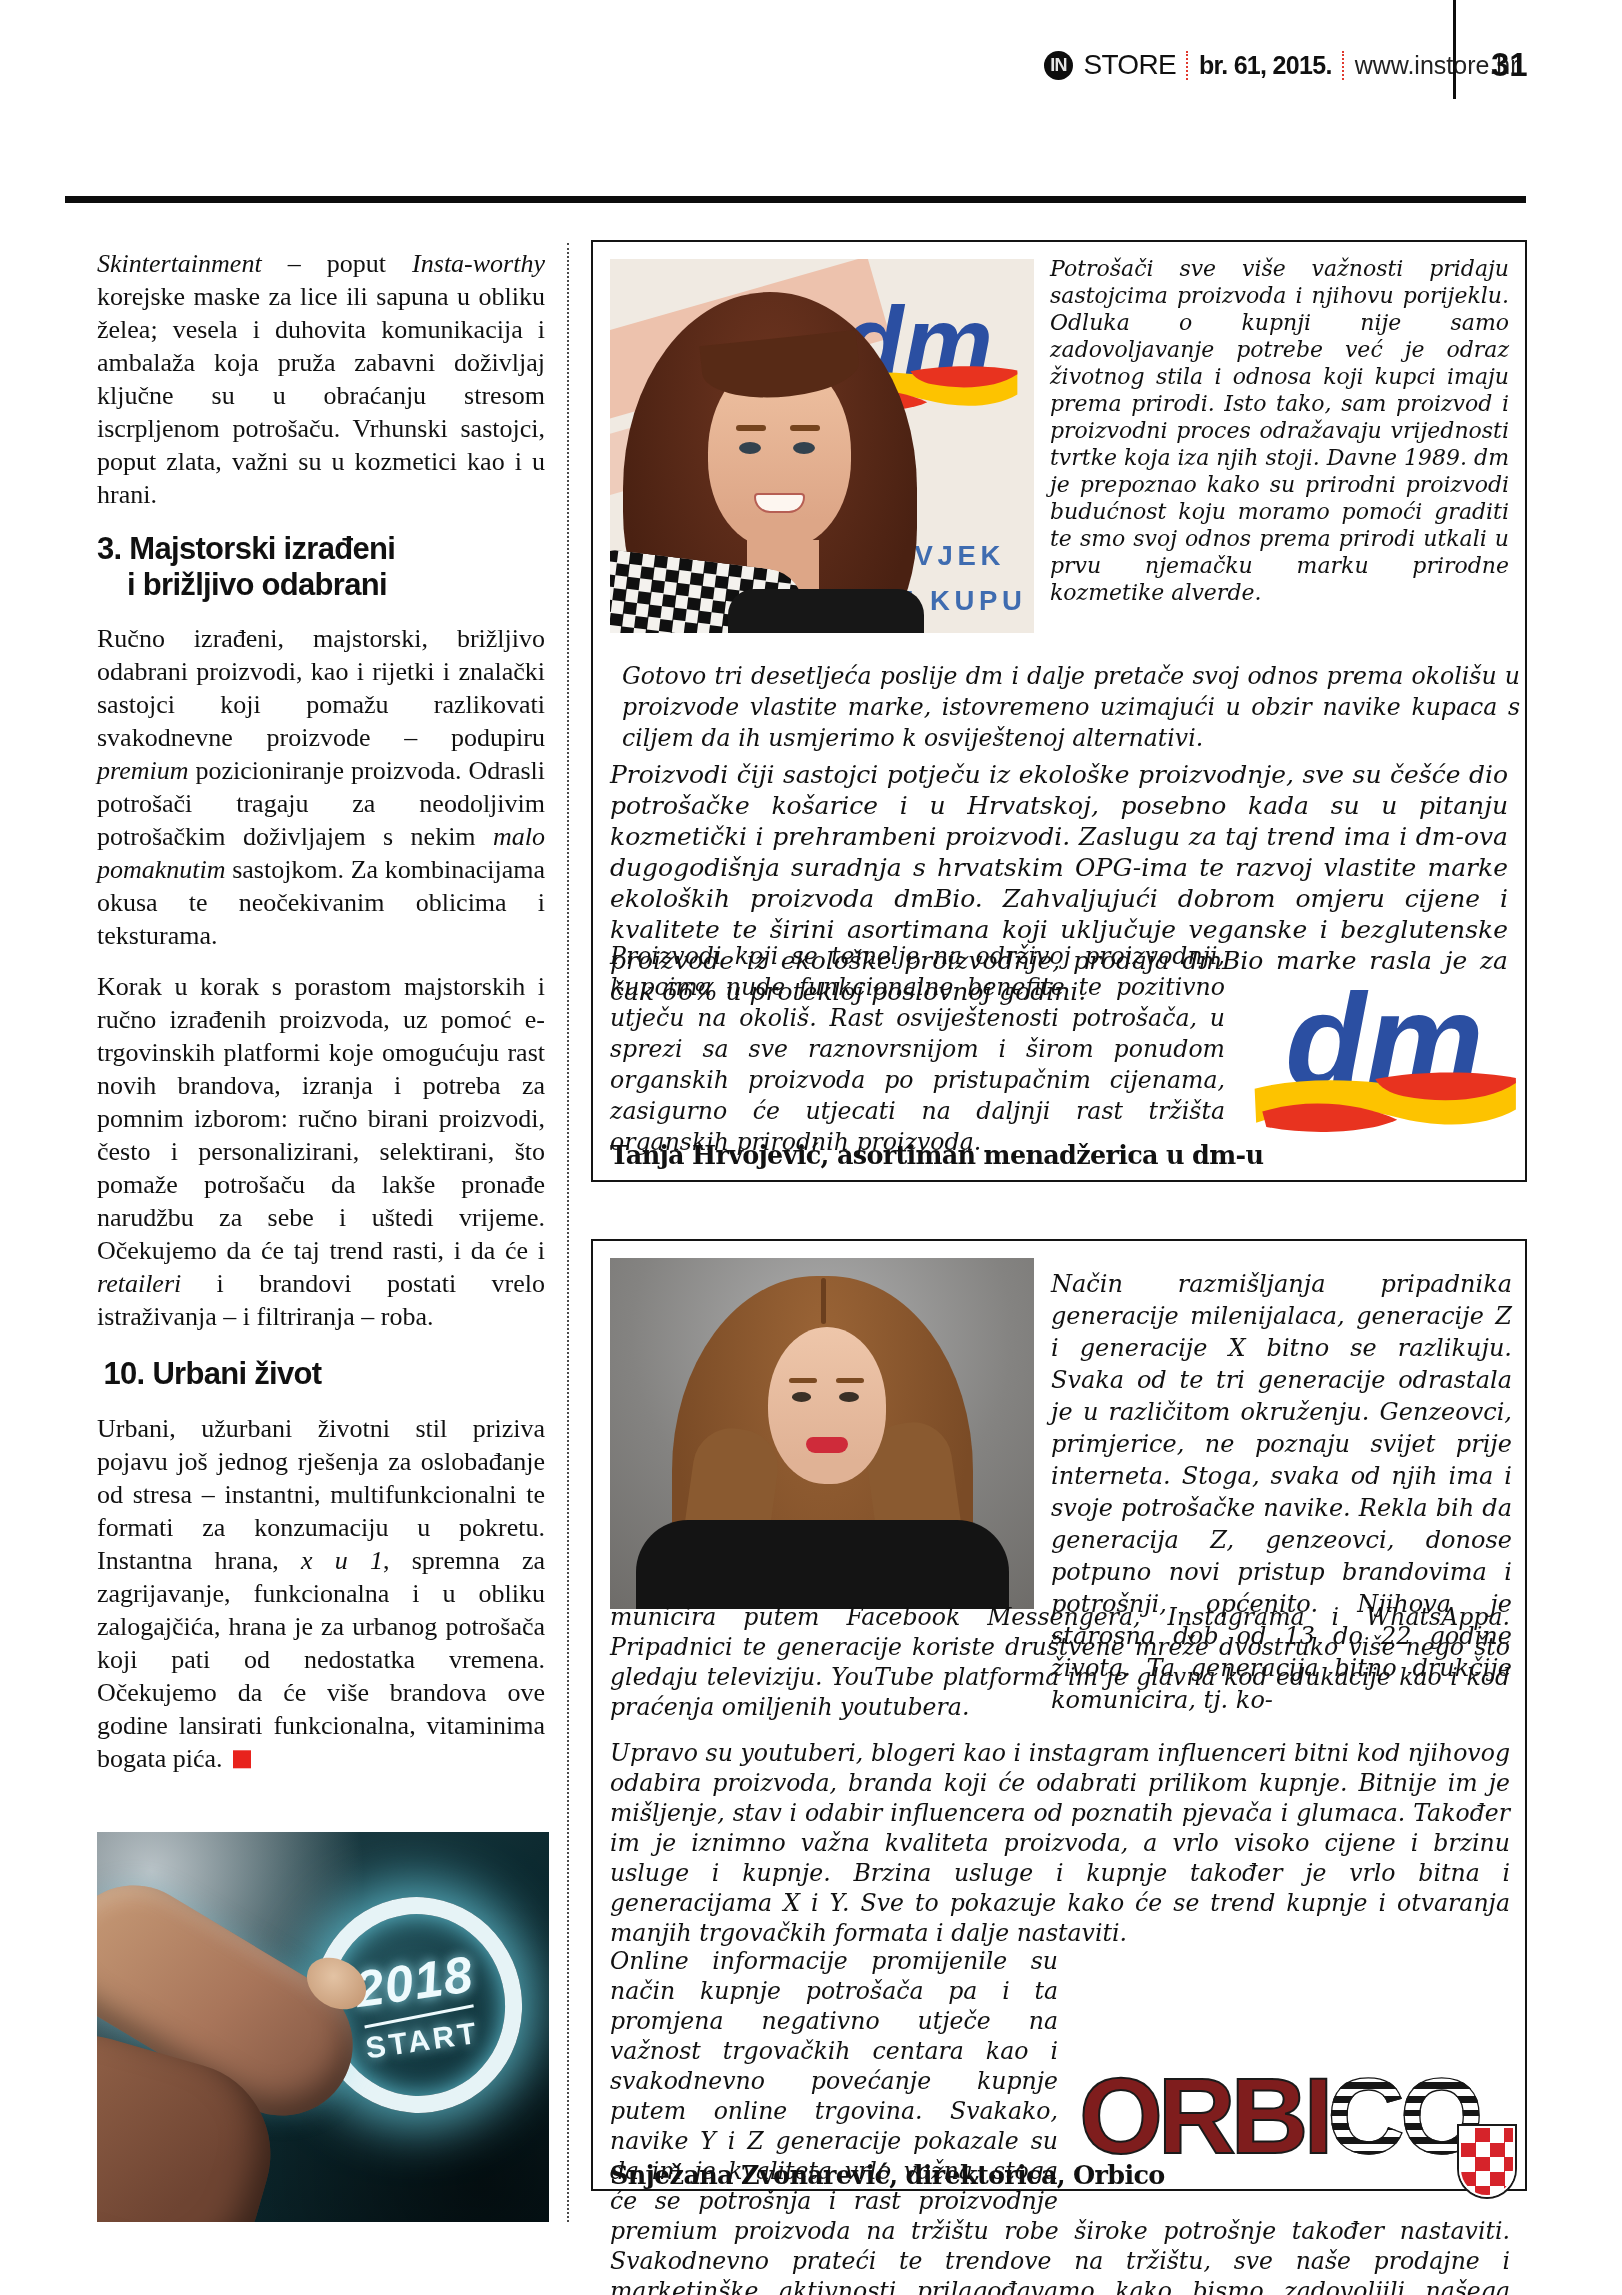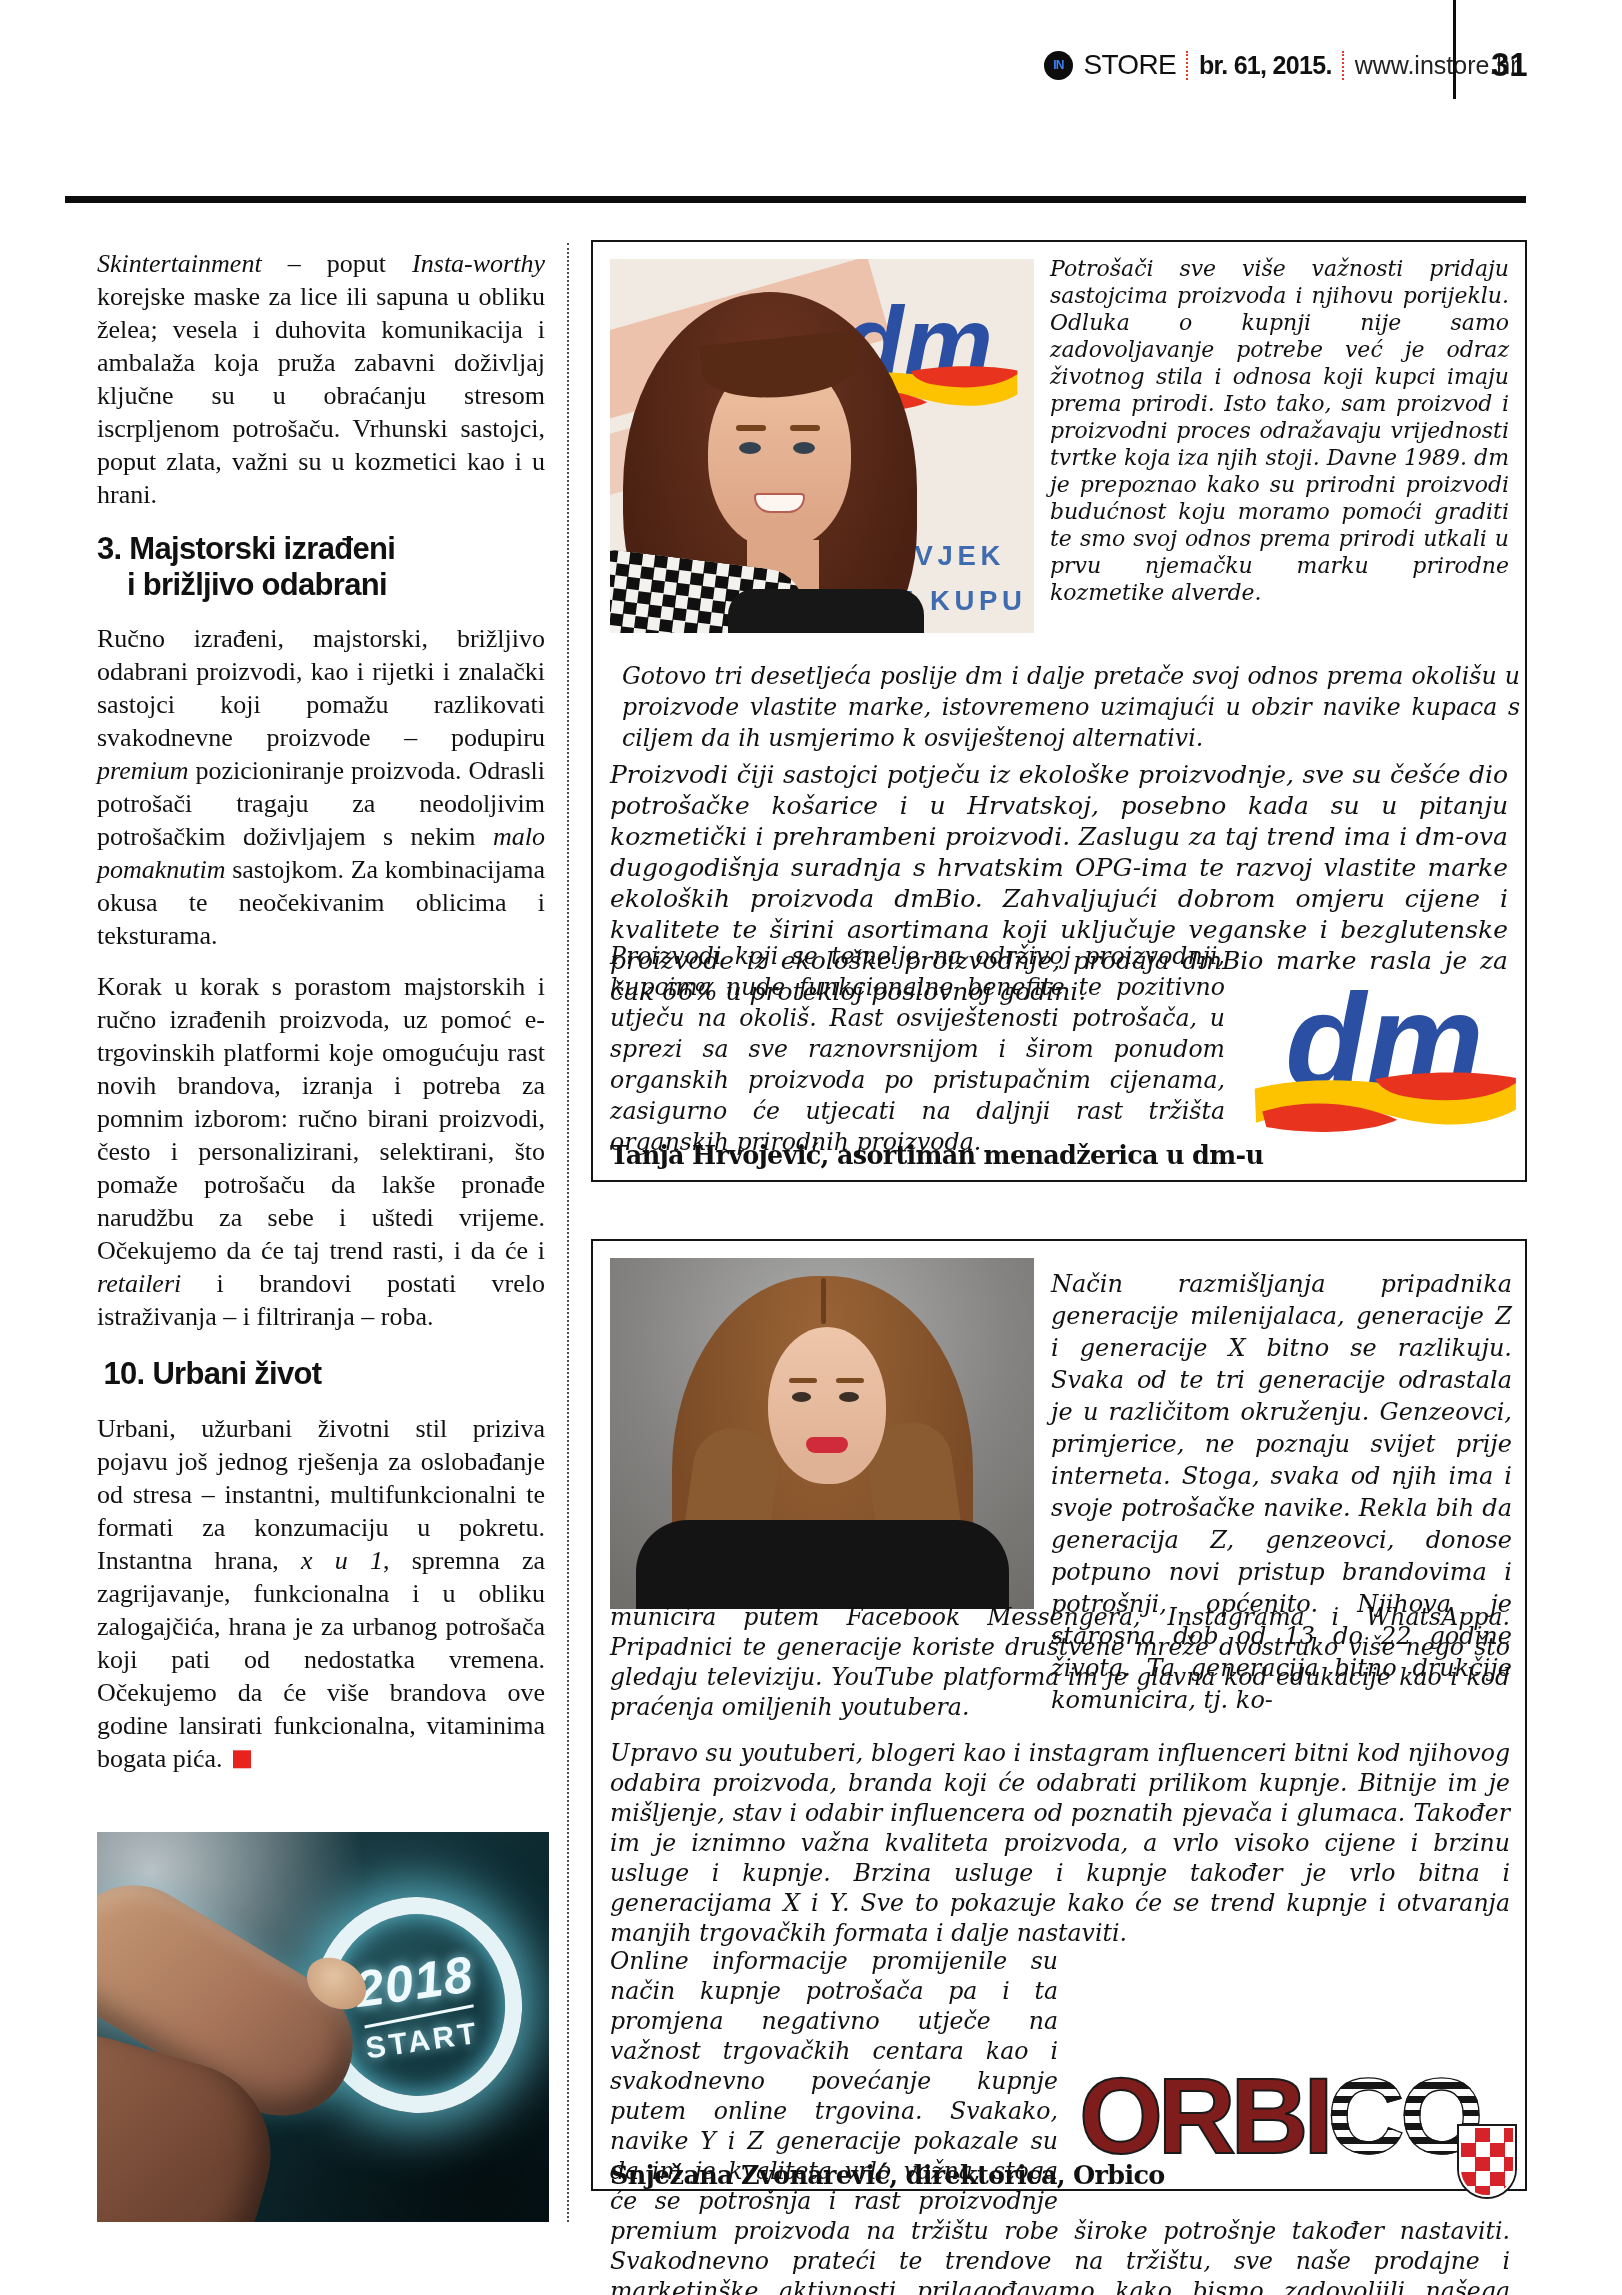--- a/index.html
+++ b/index.html
@@ -6,22 +6,22 @@
   html,body { background:#e8e8e8; }
   .page {
     position:relative; width:1623px; height:2295px; margin:0 auto;
     background:#ffffff; overflow:hidden;
     font-family:"Liberation Serif", serif; color:#111;
   }
 
   
   .masthead { position:absolute; left:1044px; top:48px; height:34px; display:flex; align-items:center; gap:10.5px;
     font-family:"Liberation Sans", sans-serif; }
-  .in-circle { width:29px; height:29px; border-radius:50%; background:#0d0d0d; color:#3b82f6;
-    display:flex; align-items:center; justify-content:center; font-size:12px; font-weight:bold; letter-spacing:-0.7px; }
+  .in-circle { width:29px; height:29px; border-radius:50%; background:#0d0d0d; color:#e5e5e5;
+    display:flex; align-items:center; justify-content:center; font-size:18px; font-weight:bold; letter-spacing:-0.7px; }
   .store-word { font-size:28px; font-weight:normal; letter-spacing:-0.7px; }
   .red-dot-sep { width:0; height:29px; border-left:2.6px dotted #e0392e; }
   .issue-word { font-size:25px; font-weight:bold; letter-spacing:-0.7px; }
   .site-word { font-size:25px; font-weight:normal; color:#222; letter-spacing:0; }
   .page-vline { position:absolute; left:1453px; top:0; width:3.3px; height:99px; background:#0d0d0d; }
   .page-number { position:absolute; left:1491px; top:46px; font-family:"Liberation Sans", sans-serif;
     font-size:33px; font-weight:bold; }
   .header-rule { position:absolute; left:65px; top:196px; width:1461px; height:6.5px; background:#0d0d0d; }
   .col-divider { position:absolute; left:567px; top:243px; height:1979px; width:0; border-left:2px dotted #4a4a4a; }
 

